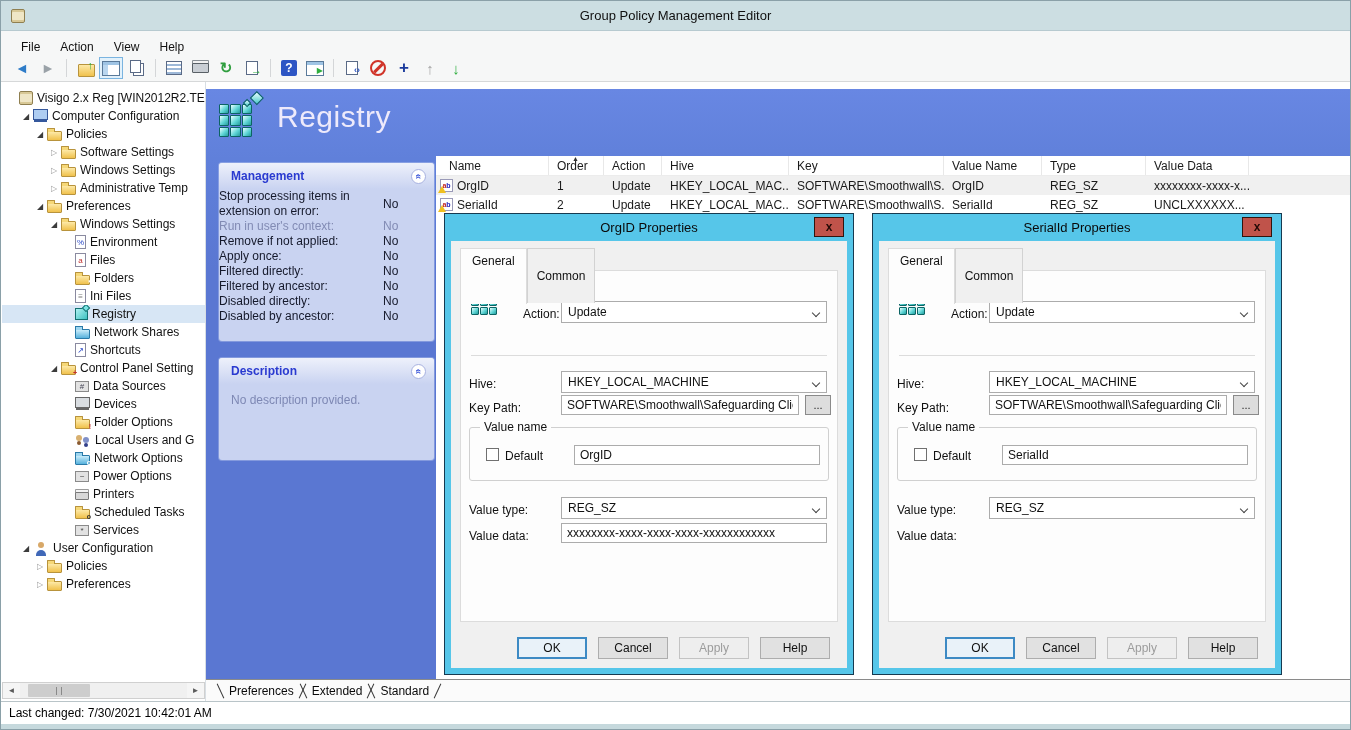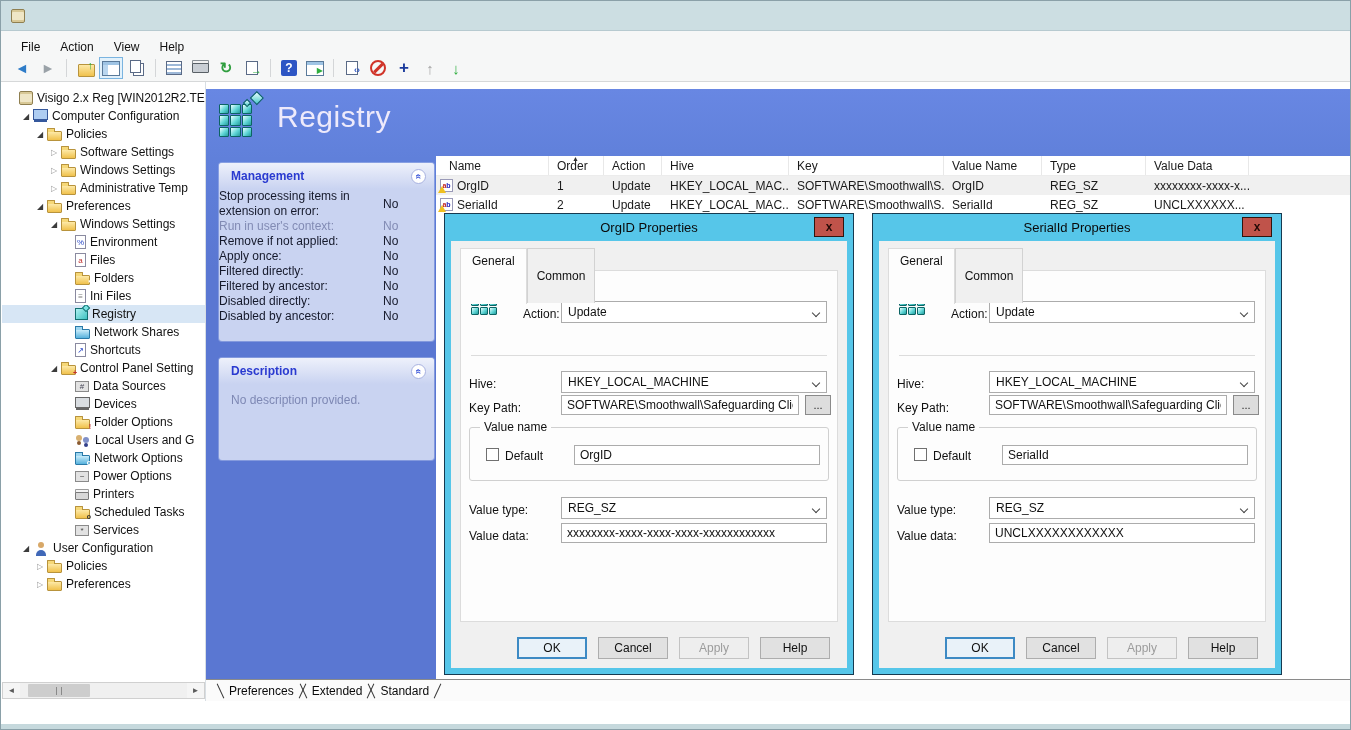--- a/index.html
+++ b/index.html
@@ -146,20 +146,21 @@
   .sl.r { transform:rotate(25deg); }
   .statusbar { position:absolute; left:0; right:0; top:700px; height:22px; background:#fff; border-top:1px solid #b9c4c8; display:flex; align-items:center; padding-left:8px; font-size:12px; color:#000; }
   .bstrip { position:absolute; left:0; right:0; top:722px; height:8px; background:#c6d9dd; border-top:1px solid #fff; }
 </style>
 </head>
 <body>
 
 <div class="window" id="win">
   <div class="titlebar">
     <span class="tic i-scroll appicon"></span>
+    <span class="wtitle">Group Policy Management Editor</span>
   </div>
   <div class="menubar" id="menubar">
       <div class="menu-item">File</div>
       <div class="menu-item">Action</div>
       <div class="menu-item">View</div>
       <div class="menu-item">Help</div>
     </div>
   <div class="toolbar" id="toolbar">
       <div class="tbtn tb-back"></div>
       <div class="tbtn tb-forward"></div>
@@ -496,20 +497,23 @@
         <span class="sl l"></span>
         <span class="lbl">Extended</span>
         <span class="sl r"></span>
       </div>
       <div class="btab">
         <span class="sl l"></span>
         <span class="lbl">Standard</span>
         <span class="sl r"></span>
       </div>
     </div>
+  <div class="statusbar">
+    <span>Last changed: 7/30/2021 10:42:01 AM</span>
+  </div>
   <div class="bstrip"></div>
 <div class="dialog" style="left: 443px;">
       <div class="dtitle">
         <span class="dtitle-text">OrgID Properties</span>
         <div class="dclose">
           <span>x</span>
         </div>
       </div>
       <div class="dclient">
         <div class="dtabs">
@@ -615,21 +619,20 @@
             <div class="cbx" style="left: 16px; top: 20px;"></div>
             <div class="dlabel" style="left: 35px; top: 21px;">Default</div>
             <input class="dinput" type="text" value="SerialId" style="left: 104px; top: 17px; width: 246px;">
           </div>
           <div class="dlabel" style="left: 8px; top: 232px;">Value type:</div>
           <div class="combo" style="left: 100px; top: 226px; width: 266px;">
             <span>REG_SZ</span>
             <span class="chev"></span>
           </div>
           <div class="dlabel" style="left: 8px; top: 258px;">Value data:</div>
-          <input class="dinput" type="text" value="UNCLXXXXXXXXXXXX" style="left: 100px; top: 252px; width: 266px;">
         </div>
         <div class="dbtns">
           <div class="dbtn default">OK</div>
           <div class="dbtn">Cancel</div>
           <div class="dbtn disabled">Apply</div>
           <div class="dbtn">Help</div>
         </div>
       </div>
     </div>
   </div>

